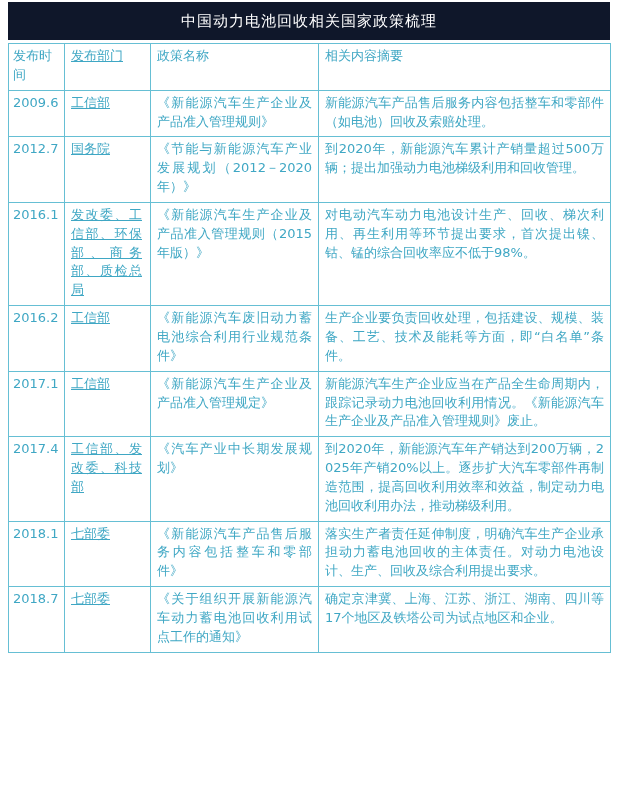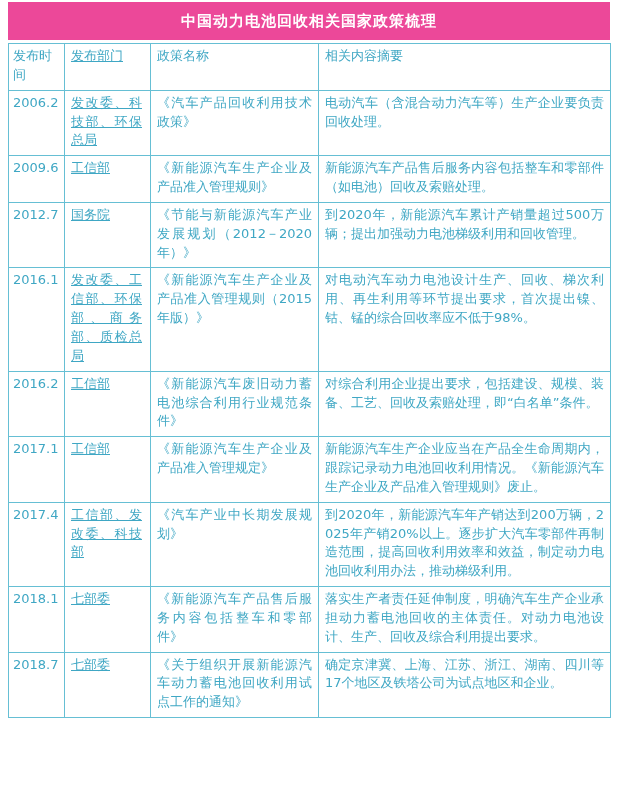--- a/index.html
+++ b/index.html
@@ -10,24 +10,24 @@
   }
   body {
     width: 618px;
     height: 800px;
     overflow: hidden;
   }
   .page {
     padding: 2px 8px 0 8px;
   }
   .title-bar {
-    background: #ec4899;
+    background: #0f172a;
     color: #ffffff;
     font-size: 15px;
-    font-weight: bold;
+    font-weight: normal;
     text-align: center;
     padding: 10px 0 9px 0;
     letter-spacing: 1px;
   }
   table.policy-table {
     border-collapse: collapse;
     table-layout: fixed;
     width: 602px;
     margin-top: 3px;
   }
@@ -74,26 +74,20 @@
     <thead>
       <tr>
         <th class="c-date">发布时间</th>
         <th class="c-dept">发布部门</th>
         <th>政策名称</th>
         <th>相关内容摘要</th>
       </tr>
     </thead>
     <tbody>
       <tr>
-        <td class="c-date">2006.2</td>
-        <td class="c-dept c-just">发改委、科技部、环保总局</td>
-        <td class="c-just">《汽车产品回收利用技术政策》</td>
-        <td class="c-just">电动汽车（含混合动力汽车等）生产企业要负责回收处理。</td>
-      </tr>
-      <tr>
         <td class="c-date">2009.6</td>
         <td class="c-dept c-just">工信部</td>
         <td class="c-just">《新能源汽车生产企业及产品准入管理规则》</td>
         <td class="c-just">新能源汽车产品售后服务内容包括整车和零部件（如电池）回收及索赔处理。</td>
       </tr>
       <tr>
         <td class="c-date">2012.7</td>
         <td class="c-dept c-just">国务院</td>
         <td class="c-just">《节能与新能源汽车产业发展规划（2012－2020年）》</td>
         <td class="c-just">到2020年，新能源汽车累计产销量超过500万辆；提出加强动力电池梯级利用和回收管理。</td>
@@ -101,21 +95,21 @@
       <tr>
         <td class="c-date">2016.1</td>
         <td class="c-dept c-just">发改委、工信部、环保部、商务部、质检总局</td>
         <td class="c-just">《新能源汽车生产企业及产品准入管理规则（2015年版）》</td>
         <td class="c-just">对电动汽车动力电池设计生产、回收、梯次利用、再生利用等环节提出要求，首次提出镍、钴、锰的综合回收率应不低于98%。</td>
       </tr>
       <tr>
         <td class="c-date">2016.2</td>
         <td class="c-dept c-just">工信部</td>
         <td class="c-just">《新能源汽车废旧动力蓄电池综合利用行业规范条件》</td>
-        <td class="c-just">对综合利用企业提出要求，包括建设、规模、装备、工艺、回收及索赔处理，即“白名单”条件。</td>
+        <td class="c-just">生产企业要负责回收处理，包括建设、规模、装备、工艺、技术及能耗等方面，即“白名单”条件。</td>
       </tr>
       <tr>
         <td class="c-date">2017.1</td>
         <td class="c-dept c-just">工信部</td>
         <td class="c-just">《新能源汽车生产企业及产品准入管理规定》</td>
         <td class="c-just">新能源汽车生产企业应当在产品全生命周期内，跟踪记录动力电池回收利用情况。《新能源汽车生产企业及产品准入管理规则》废止。</td>
       </tr>
       <tr>
         <td class="c-date">2017.4</td>
         <td class="c-dept c-just">工信部、发改委、科技部</td>

